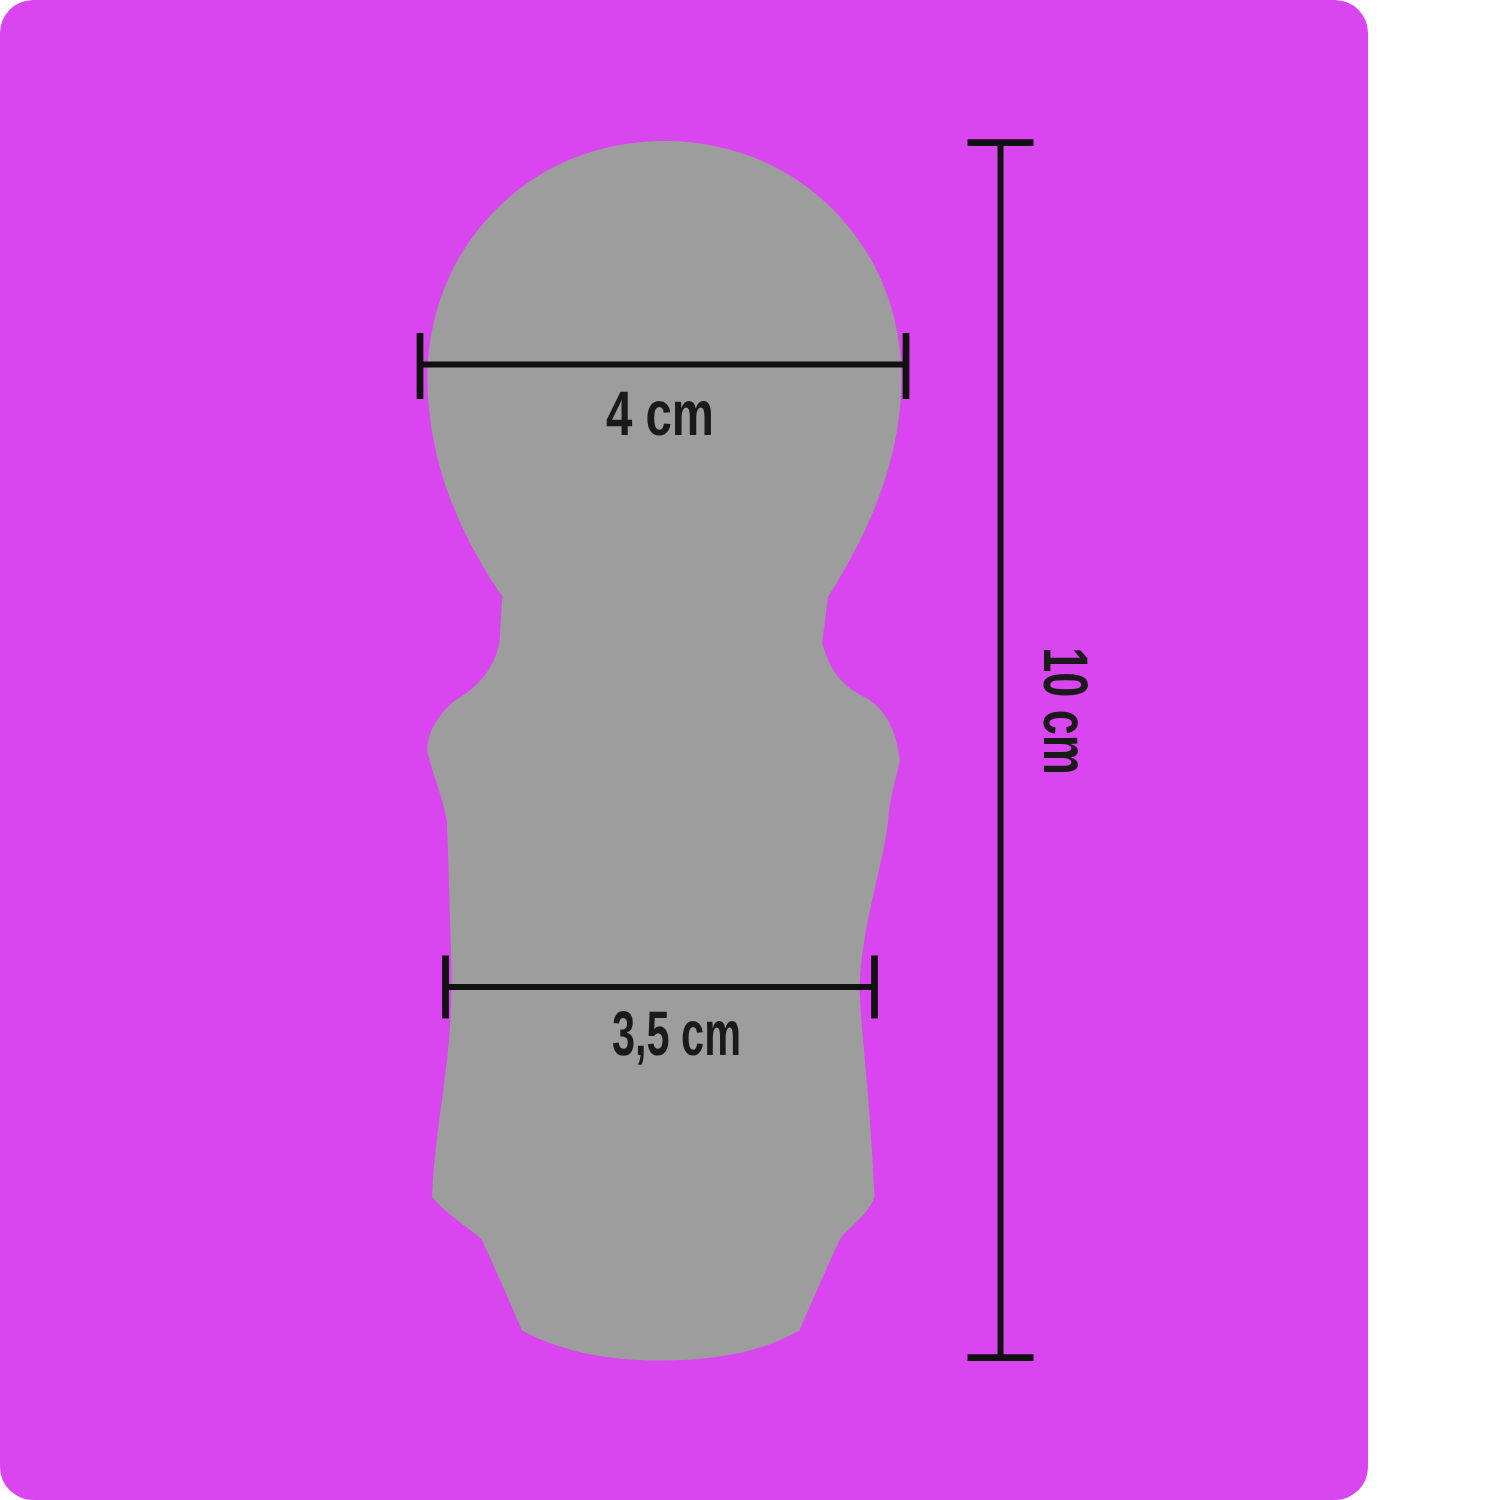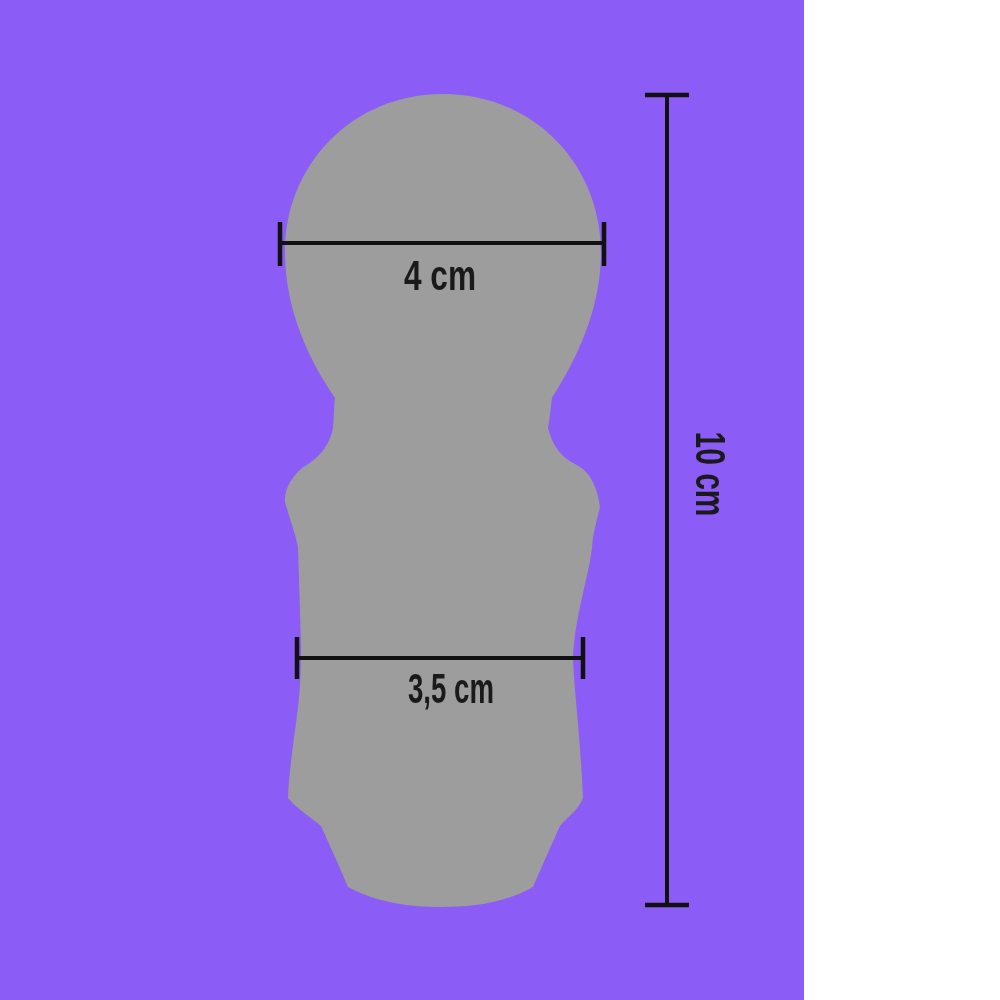--- a/index.html
+++ b/index.html
@@ -2,24 +2,25 @@
 <html><head>
 <meta charset="utf-8">
 <style>
   html, body {
     margin: 0;
     padding: 0;
     background: #ffffff;
   }
   .stage {
     position: relative;
-    width: 804px;
+    width: 912px;
     height: 1000px;
-    background: #8b5cf6;
+    background: #d946ef;
     overflow: hidden;
+    border-radius: 22px;
   }
   .stage svg {
     display: block;
     width: 1000px;
     height: 1000px;
   }
   .dim-line {
     stroke: #111111;
     stroke-width: 4;
     stroke-linecap: butt;

